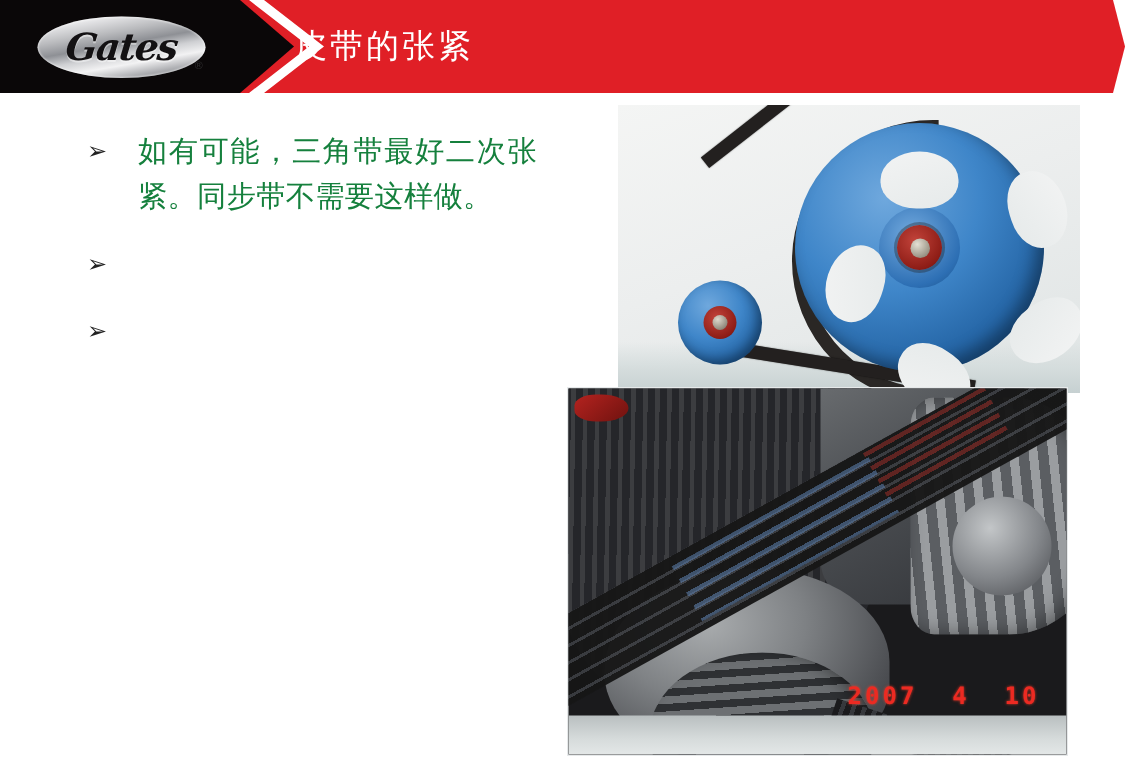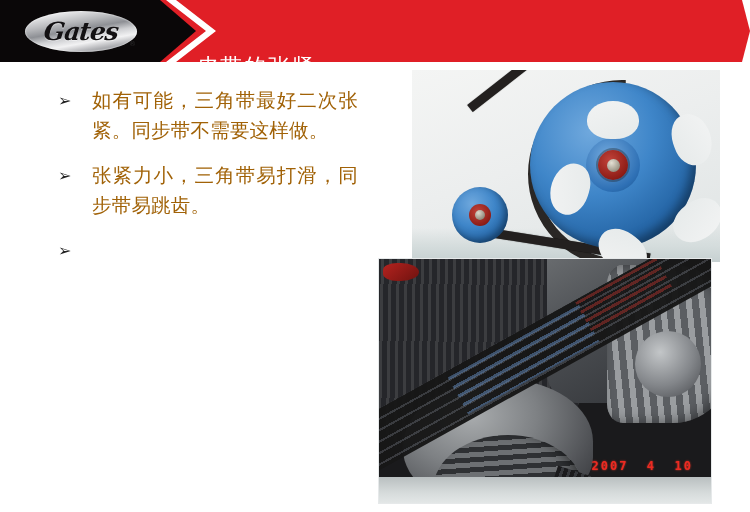--- a/index.html
+++ b/index.html
@@ -88,21 +88,20 @@
     position: absolute;
     left: 196px; top: 0;
     height: 62px;
     display: flex;
     align-items: center;
     color: #ffffff;
     font-size: 22px;
     font-weight: normal;
     letter-spacing: 2px;
     white-space: nowrap;
-    margin-top: 36px;
   }
 
   
   #bullet-list {
     position: absolute;
     left: 58px; top: 86px;
     width: 300px;
   }
   .bullet-item {
     display: flex;
@@ -114,21 +113,21 @@
     width: 34px;
     font-size: 16px;
     line-height: 30px;
     color: #222;
     text-align: left;
   }
   .bullet-text {
     flex: 1 1 auto;
     font-size: 19.5px;
     line-height: 30px;
-    color: #a16207;
+    color: #15803d;
     letter-spacing: 0.2px;
     text-align: justify;
     text-justify: inter-character;
   }
 
   
   #photo-pulley {
     position: absolute;
     left: 412px; top: 70px;
     width: 308px; height: 192px;
@@ -366,21 +365,21 @@
     position: absolute;
     left: 4px; top: 4px;
     width: 36px; height: 18px;
     border-radius: 40% 50% 50% 40%;
     background: linear-gradient(140deg, #b5231f, #6f120f);
   }
   #date-stamp {
     position: absolute;
     right: 18px; bottom: 30px;
     font-family: "DejaVu Sans Mono", "Liberation Mono", monospace;
-    font-size: 12px;
+    font-size: 16px;
     font-weight: bold;
     letter-spacing: 2px;
     color: #ec2a22;
     text-shadow: 0 0 2px rgba(255,60,40,.85);
     white-space: pre;
   }
 </style>
 </head>
 <body>
 
@@ -400,21 +399,20 @@
 
 <div id="bullet-list">
 
   <div class="bullet-item">
     <span class="bullet-marker">➢</span>
     <span class="bullet-text">如有可能，三角带最好二次张紧。同步带不需要这样做。</span>
   </div>
 
   <div class="bullet-item">
     <span class="bullet-marker">➢</span>
-    <span class="bullet-text">张紧力小，三角带易打滑，同步带易跳齿。</span>
   </div>
 
   <div class="bullet-item">
     <span class="bullet-marker">➢</span>
   </div>
 
 </div>
 
 <div id="photo-pulley">
   <div class="shadow-floor"></div>

